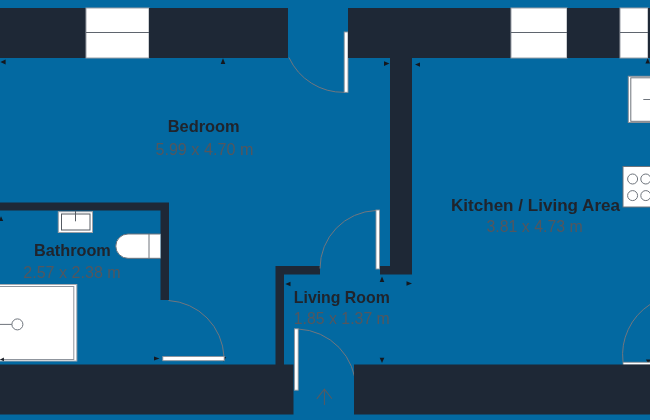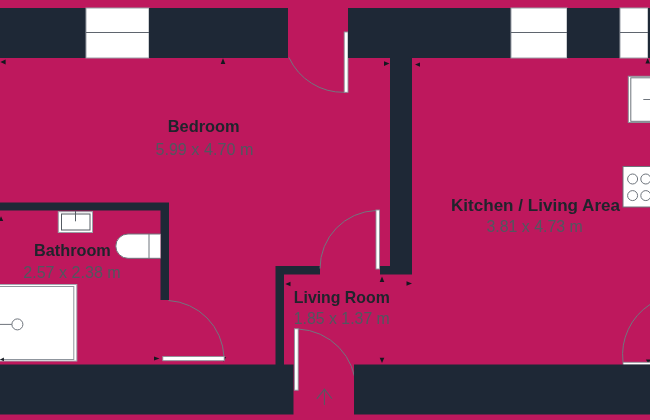--- a/index.html
+++ b/index.html
@@ -1,16 +1,16 @@
 <!DOCTYPE html>
 <html><head>
 <meta charset="utf-8">
 <style>
   html,body{margin:0;padding:0;background:#ffffff;}
-  #plan{position:relative;width:650px;height:420px;background:#be185d;overflow:hidden;
+  #plan{position:relative;width:650px;height:420px;background:#0369a1;overflow:hidden;
         font-family:"Liberation Sans", sans-serif;}
   svg{position:absolute;left:0;top:0;}
 </style>
 </head>
 <body>
 
 <div id="plan">
 <svg width="650" height="420" viewBox="0 0 650 420">
 
   <g>

